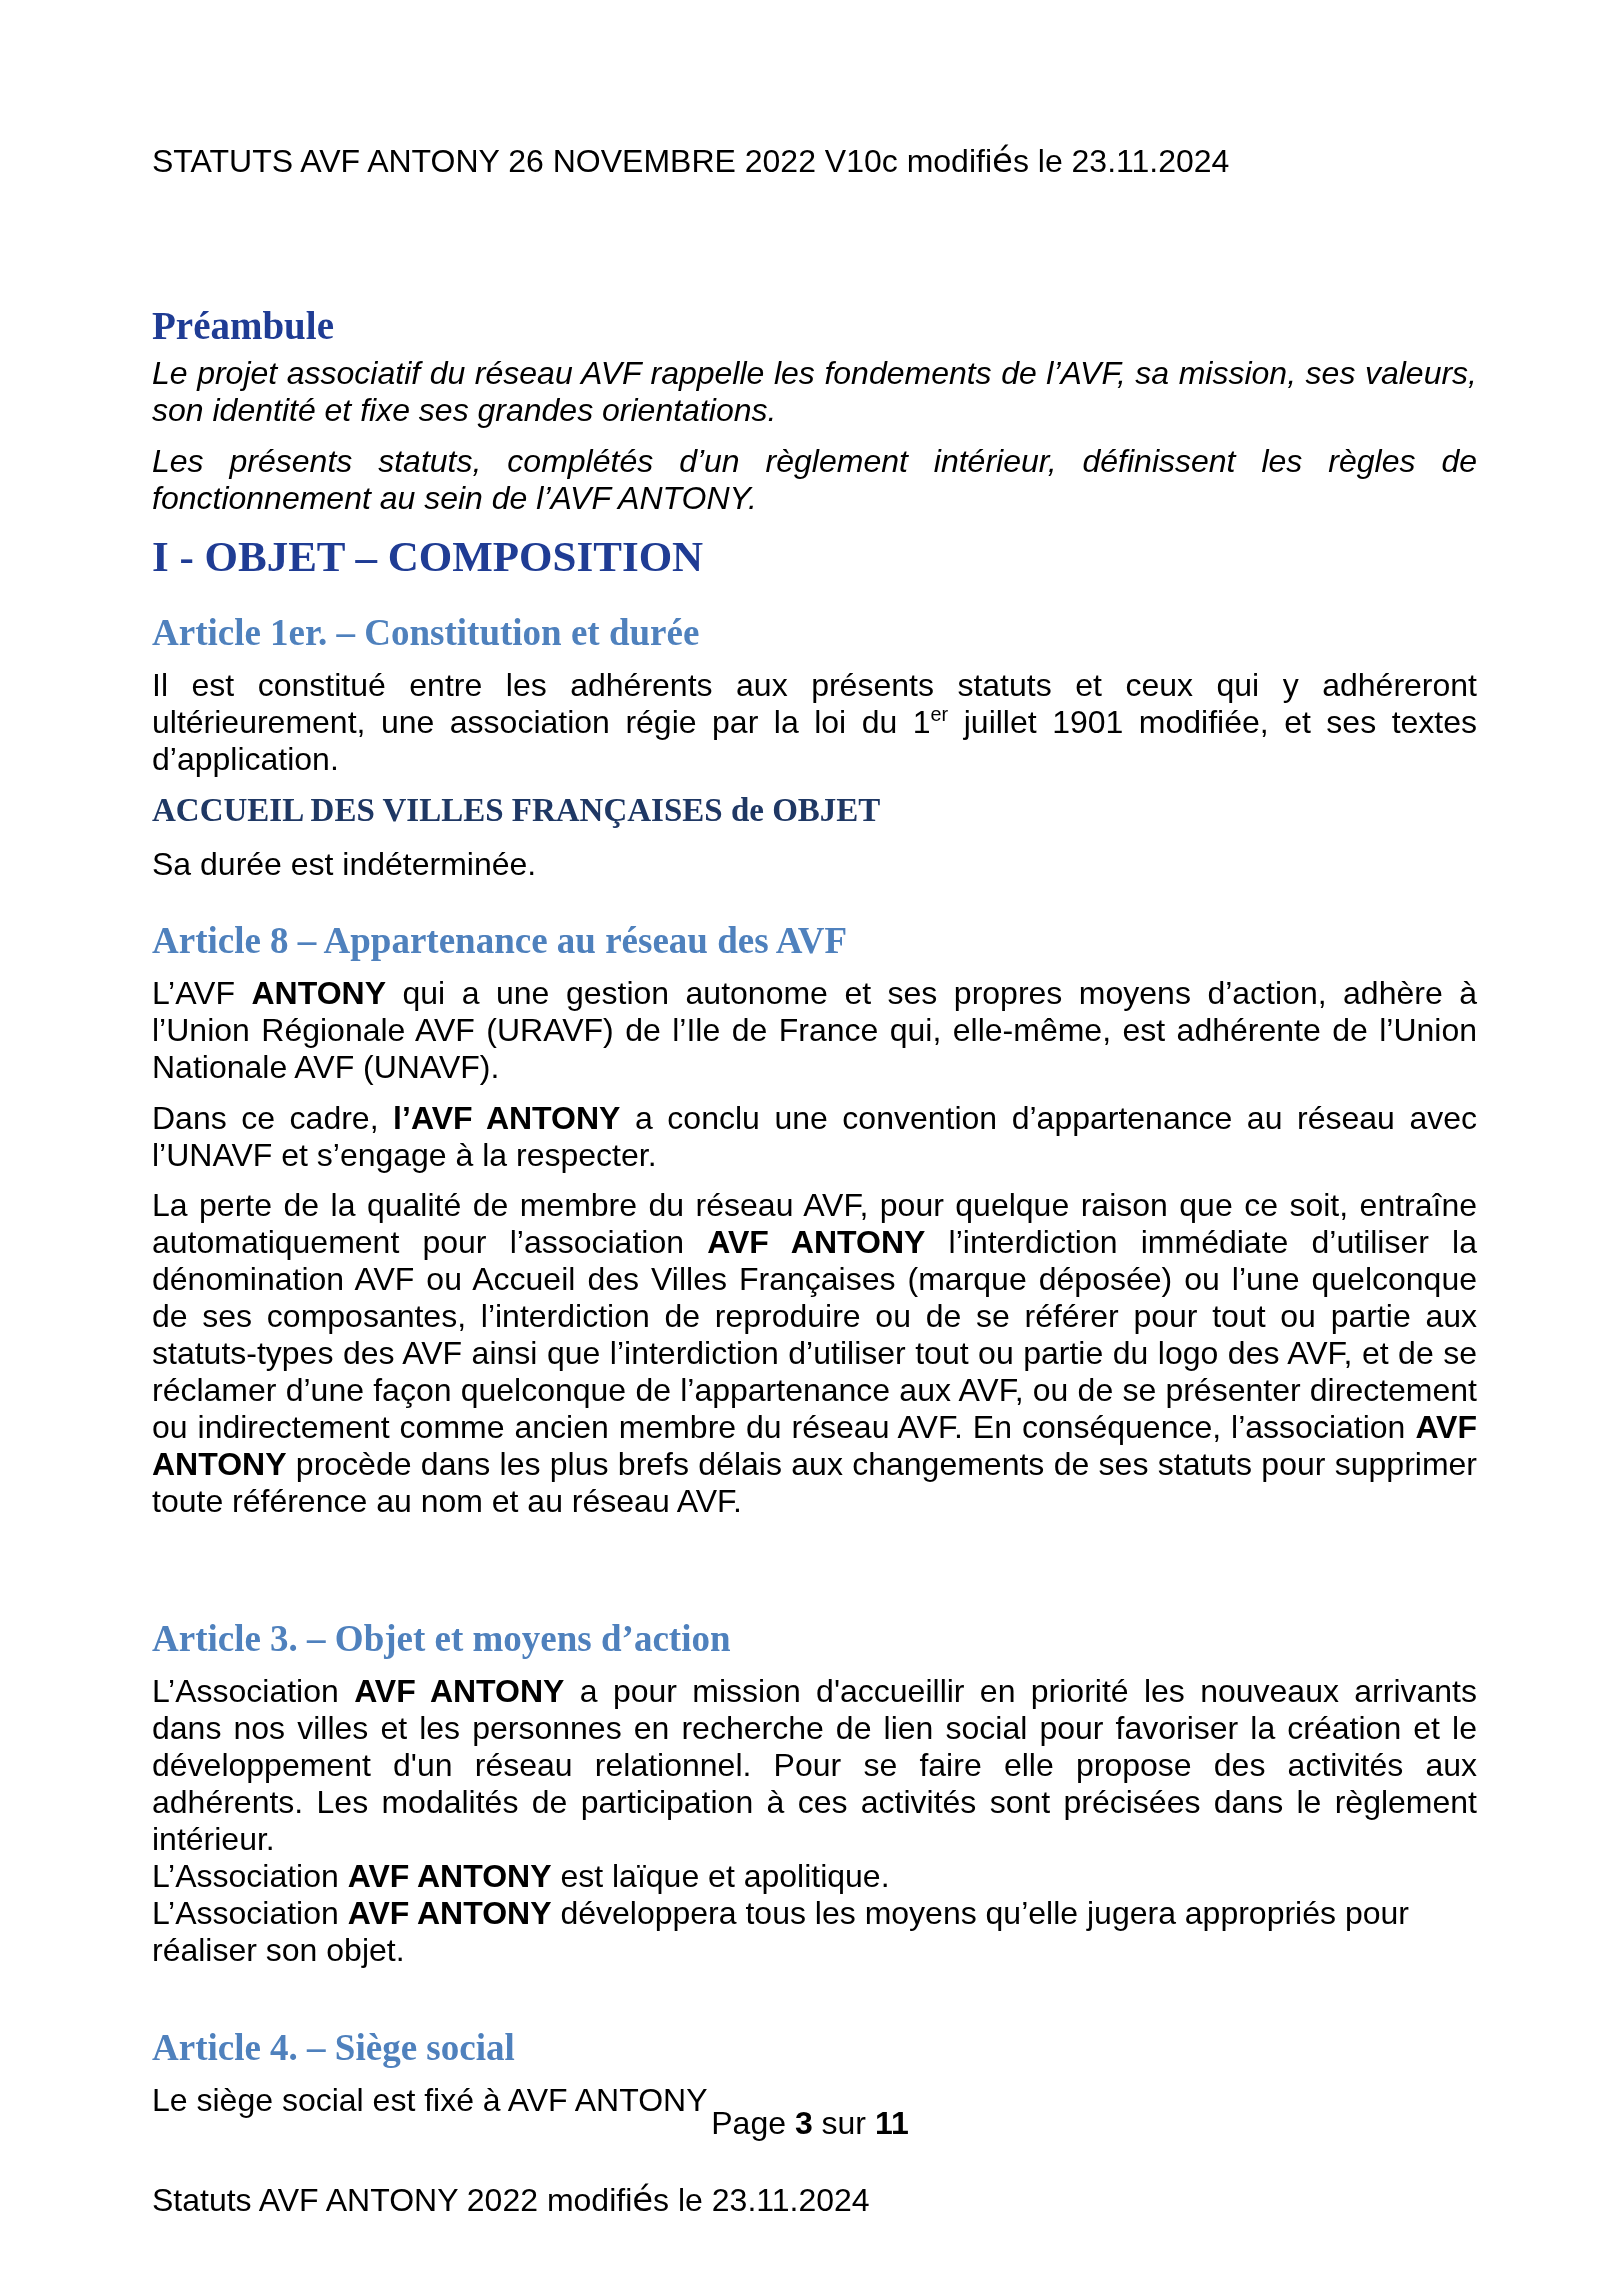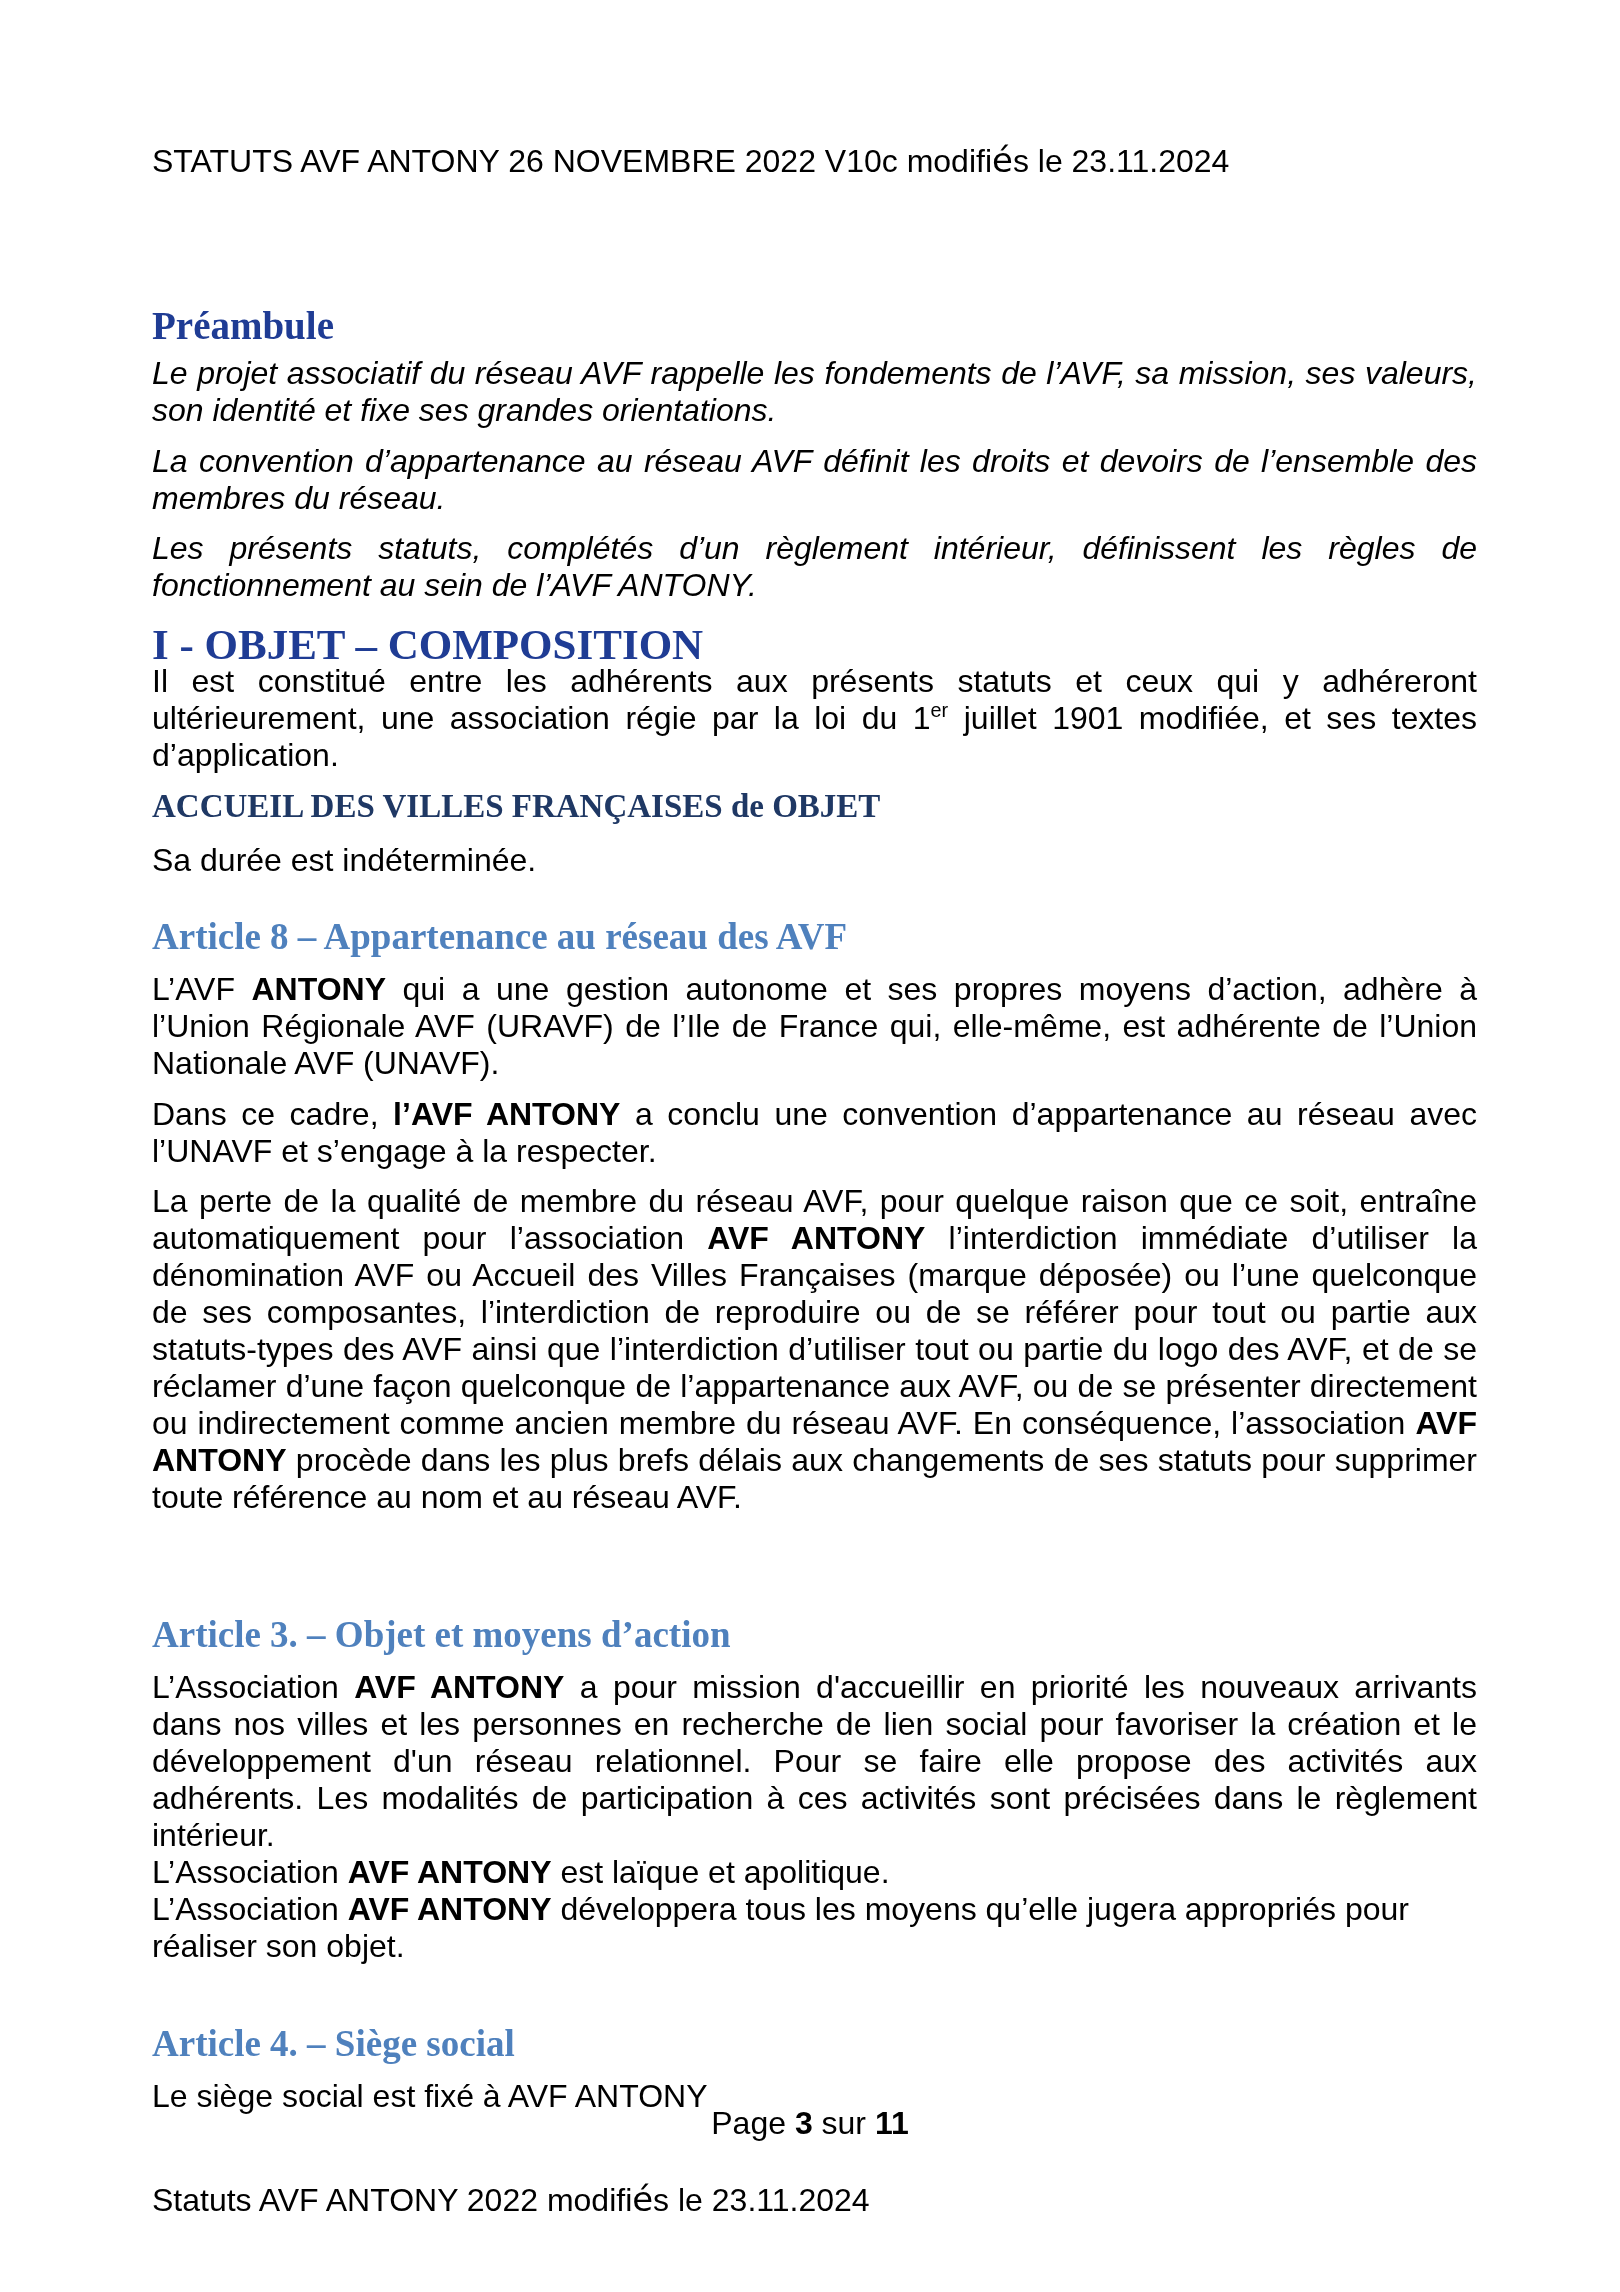--- a/index.html
+++ b/index.html
@@ -85,23 +85,23 @@
 </style>
 </head>
 <body>
 
 <div class="page">
   <div class="doc-header"><span>STATUTS AVF ANTONY 26 NOVEMBRE 2022 V10c modifi</span><span class="alt-glyph">é</span><span>s le 23.11.2024</span></div>
 
   <main class="doc-body">
       <div class="block h1"><span>Préambule</span></div>
       <div class="block p italic justify"><span>Le projet associatif du réseau AVF rappelle les fondements de l’AVF, sa mission, ses valeurs, son identité et fixe ses grandes orientations.</span></div>
-      <div class="block p italic justify"><span>La convention d’appartenance au réseau AVF définit les droits et devoirs de l’ensemble des membres du réseau.</span></div>
       <div class="block p italic justify"><span>Les présents statuts, complétés d’un règlement intérieur, définissent les règles de fonctionnement au sein de l’AVF ANTONY.</span></div>
       <div class="block h1lg"><span>I - OBJET – COMPOSITION</span></div>
+      <div class="block h2"><span>Article 1er. – Constitution et durée</span></div>
       <div class="block p justify"><span>Il est constitué entre les adhérents aux présents statuts et ceux qui y adhéreront ultérieurement, une association régie par la loi du 1</span><span class="sup">er</span><span> juillet 1901 modifiée, et ses textes d’application.</span></div>
       <div class="block h3"><span>ACCUEIL DES VILLES FRANÇAISES de OBJET</span></div>
       <div class="block p"><span>Sa durée est indéterminée.</span></div>
       <div class="block h2"><span>Article 8 – Appartenance au réseau des AVF</span></div>
       <div class="block p justify"><span>L’AVF </span><span class="bold">ANTONY</span><span> qui a une gestion autonome et ses propres moyens d’action, adhère à l’Union Régionale AVF (URAVF) de l’Ile de France qui, elle-même, est adhérente de l’Union Nationale AVF (UNAVF).</span></div>
       <div class="block p justify"><span>Dans ce cadre, </span><span class="bold">l’AVF ANTONY</span><span> a conclu une convention d’appartenance au réseau avec l’UNAVF et s’engage à la respecter.</span></div>
       <div class="block p justify"><span>La perte de la qualité de membre du réseau AVF, pour quelque raison que ce soit, entraîne automatiquement pour l’association </span><span class="bold">AVF ANTONY</span><span> l’interdiction immédiate d’utiliser la dénomination AVF ou Accueil des Villes Françaises (marque déposée) ou l’une quelconque de ses composantes, l’interdiction de reproduire ou de se référer pour tout ou partie aux statuts-types des AVF ainsi que l’interdiction d’utiliser tout ou partie du logo des AVF, et de se réclamer d’une façon quelconque de l’appartenance aux AVF, ou de se présenter directement ou indirectement comme ancien membre du réseau AVF. En conséquence, l’association </span><span class="bold">AVF ANTONY</span><span> procède dans les plus brefs délais aux changements de ses statuts pour supprimer toute référence au nom et au réseau AVF.</span></div>
       <div class="gap" style="height: 47px;"></div>
       <div class="block h2"><span>Article 3. – Objet et moyens d’action</span></div>
       <div class="block p justify tight"><span>L’Association </span><span class="bold">AVF ANTONY</span><span> a pour mission d'accueillir en priorité les nouveaux arrivants dans nos villes et les personnes en recherche de lien social pour favoriser la création et le développement d'un réseau relationnel. Pour se faire elle propose des activités aux adhérents. Les modalités de participation à ces activités sont précisées dans le règlement intérieur.</span></div>

